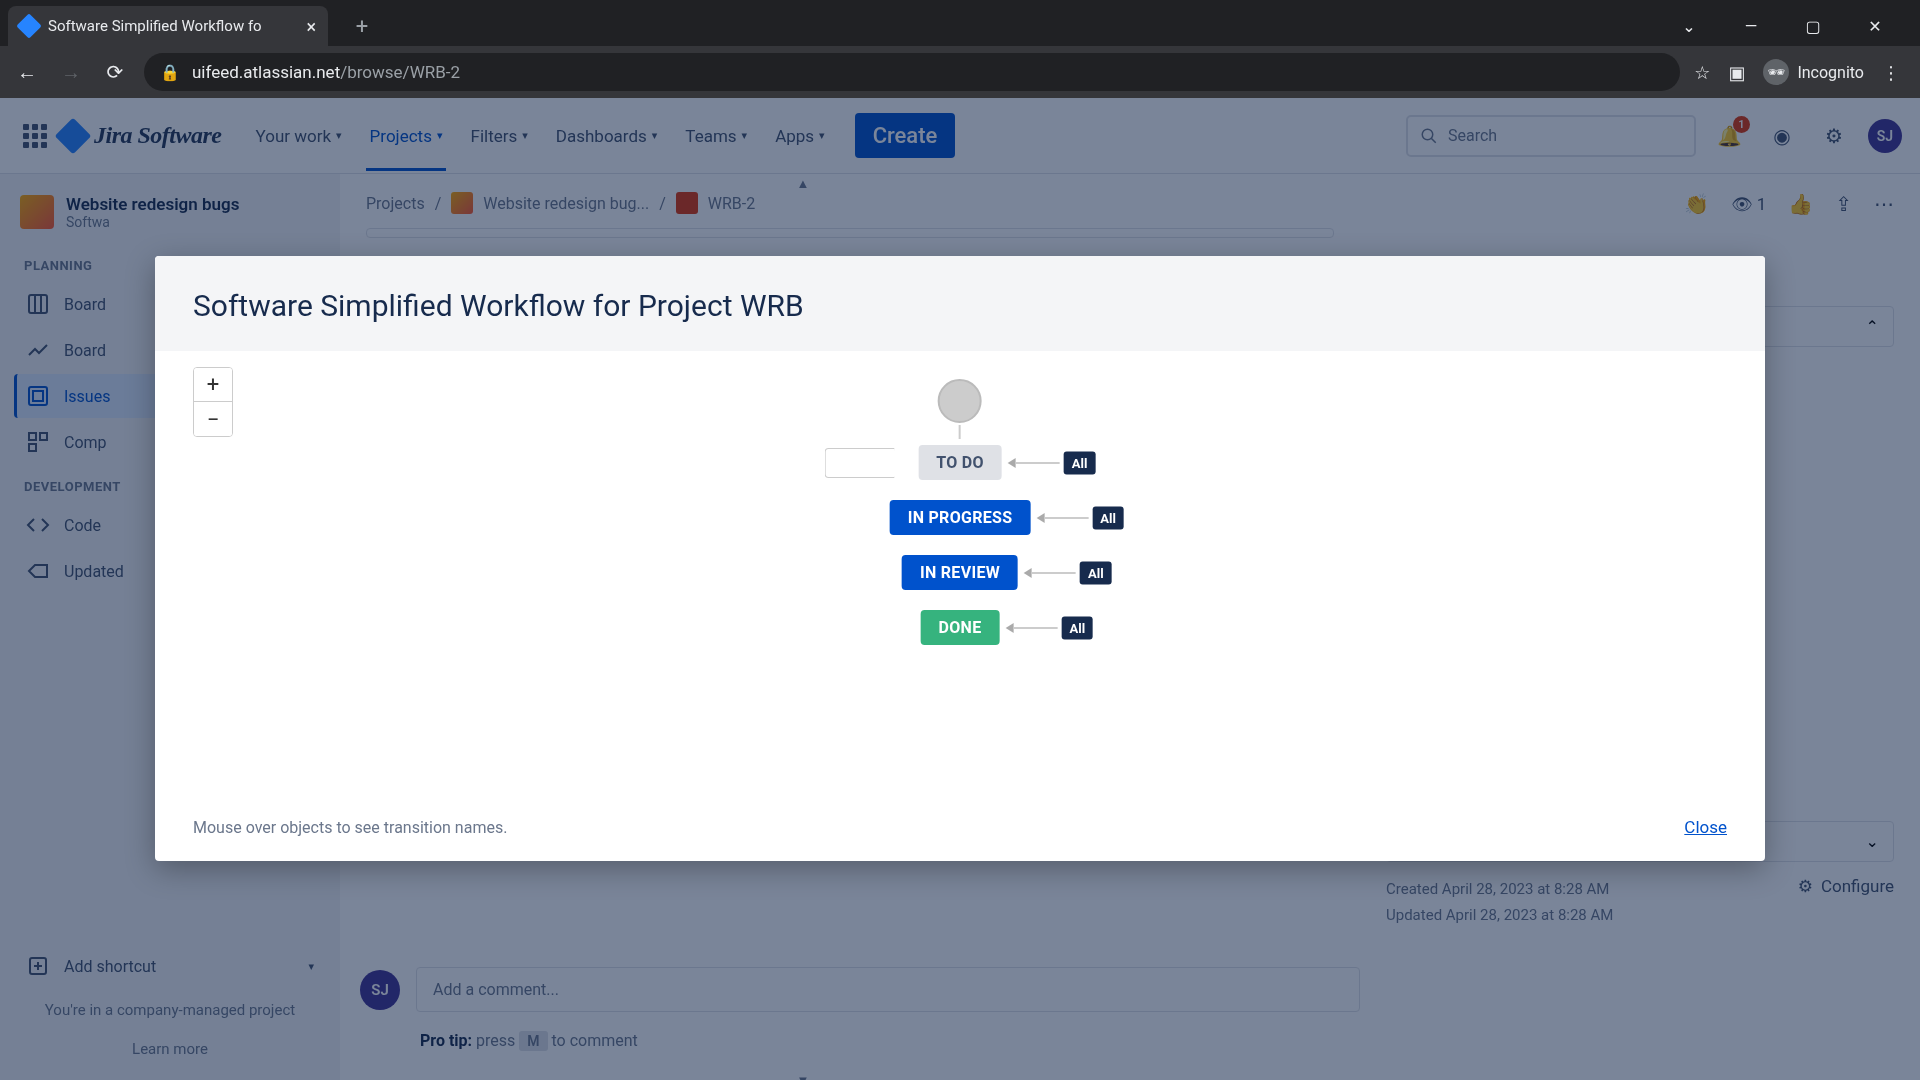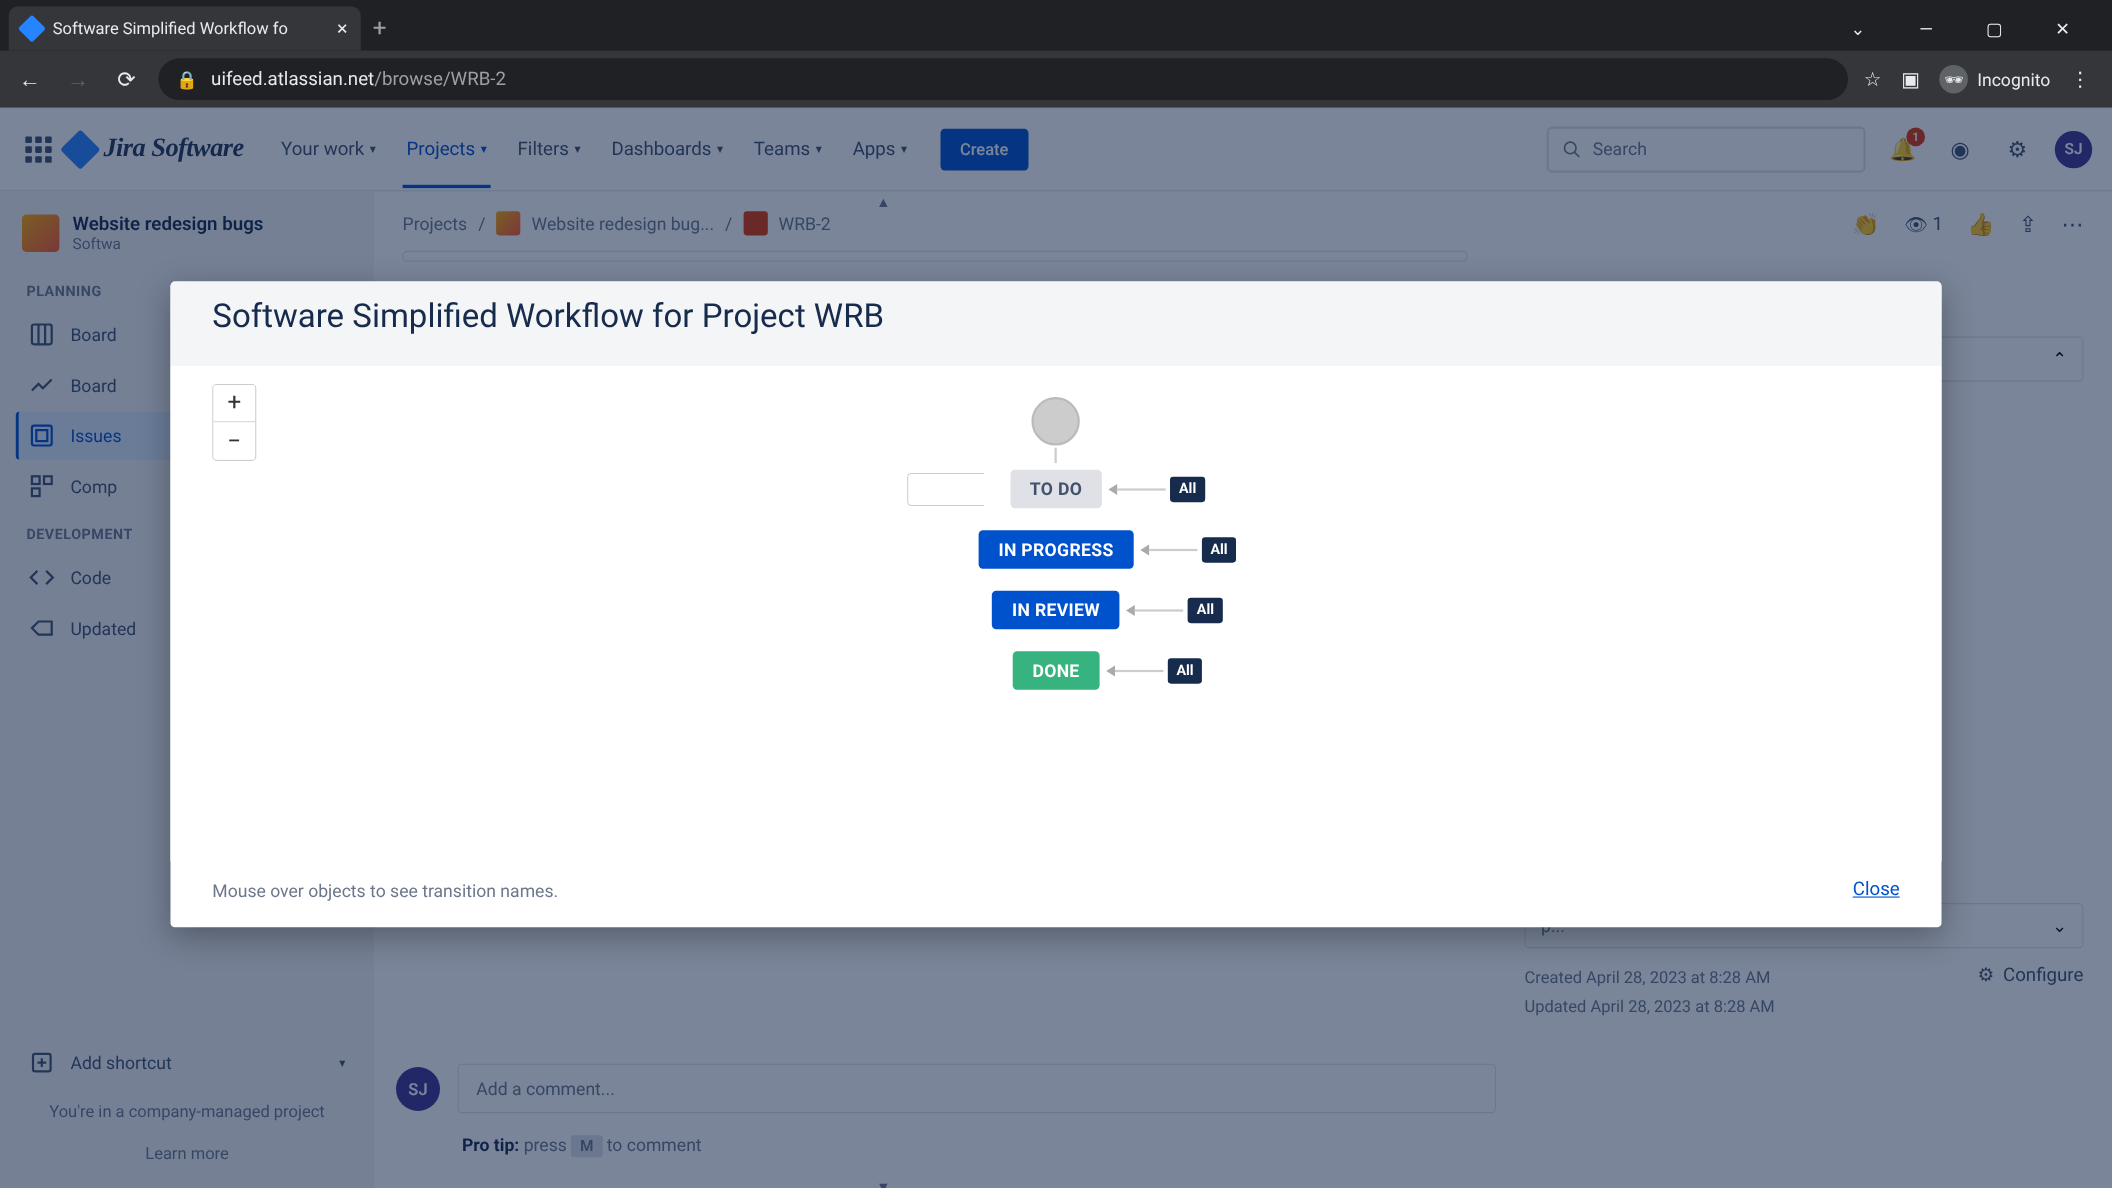--- a/index.html
+++ b/index.html
@@ -1,20 +1,20 @@
 <!DOCTYPE html>
 <html><head>
 <meta charset="utf-8">
 <style>
 * { margin: 0; padding: 0; box-sizing: border-box; font-family: -apple-system, BlinkMacSystemFont, "Segoe UI", Roboto, sans-serif; }
 body { width: 1920px; height: 1080px; overflow: hidden; background: #fff; position: relative; transform-origin: top left; }
 
 
 .browser-chrome { background: #202124; color: #e8eaed; }
-.tab-bar { display: flex; align-items: center; height: 46px; padding: 6px 8px 0 8px; gap: 0; border-radius: 23px; }
+.tab-bar { display: flex; align-items: center; height: 46px; padding: 6px 8px 0 8px; gap: 17px; border-radius: 23px; }
 .tab { display: flex; align-items: center; background: #35363a; border-radius: 8px 8px 0 0; padding: 0 12px; height: 40px; width: 320px; gap: 10px; font-size: 15px; color: #e8eaed; }
 .tab-favicon { width: 18px; height: 18px; background: #2684ff; transform: rotate(45deg); border-radius: 2px; }
 .tab-title { flex: 1; white-space: nowrap; overflow: hidden; text-overflow: ellipsis; }
 .tab-close { font-size: 18px; cursor: pointer; }
 .new-tab { width: 34px; height: 34px; display: flex; align-items: center; justify-content: center; font-size: 22px; cursor: pointer; color: #9aa0a6; }
 .win-controls { margin-left: auto; display: flex; gap: 28px; padding-right: 20px; color: #e8eaed; font-size: 16px; }
 .win-controls span { cursor: pointer; width: 34px; text-align: center; }
 
 .addr-bar { display: flex; align-items: center; height: 52px; background: #35363a; padding: 0 12px; gap: 14px; }
 .nav-btn { width: 30px; height: 30px; display: flex; align-items: center; justify-content: center; cursor: pointer; color: #e8eaed; font-size: 20px; }
@@ -33,21 +33,21 @@
 .app-switcher { width: 34px; height: 34px; display: grid; grid-template-columns: repeat(3,6px); grid-template-rows: repeat(3,6px); gap: 3px; align-content: center; justify-content: center; cursor: pointer; }
 .app-switcher span { background: #42526e; border-radius: 1px; }
 .jira-logo { display: flex; align-items: center; gap: 8px; margin-right: 14px; cursor: pointer; }
 .jira-mark { width: 26px; height: 26px; background: #2684ff; transform: rotate(45deg); border-radius: 3px; }
 .jira-word { font-size: 24px; color: #253858; font-weight: 600; font-family: Georgia, serif; font-style: italic; letter-spacing: -0.5px; }
 .jira-nav { display: flex; gap: 4px; }
 .jira-nav-item { padding: 8px 12px; color: #42526e; font-size: 17px; display: flex; align-items: center; gap: 5px; cursor: pointer; border-radius: 4px; }
 .jira-nav-item.active { color: #0052cc; position: relative; }
 .jira-nav-item.active::after { content: ''; position: absolute; bottom: -17px; left: 8px; right: 8px; height: 3px; background: #0052cc; }
 .chev-d { font-size: 11px; color: inherit; }
-.create-btn { background: #0052cc; color: #fff; padding: 10px 18px; border-radius: 4px; font-size: 15px; font-weight: 500; cursor: pointer; margin-left: 10px; }
+.create-btn { background: #0052cc; color: #fff; padding: 10px 18px; border-radius: 4px; font-size: 22px; font-weight: 500; cursor: pointer; margin-left: 10px; }
 .jira-header-right { margin-left: auto; display: flex; align-items: center; gap: 16px; }
 .search-box { width: 290px; height: 42px; border: 2px solid #dfe1e6; border-radius: 5px; display: flex; align-items: center; padding: 0 12px; gap: 10px; color: #6b778c; font-size: 16px; }
 .search-box svg { width: 18px; height: 18px; }
 .hdr-icon { width: 36px; height: 36px; border-radius: 50%; display: flex; align-items: center; justify-content: center; cursor: pointer; color: #42526e; font-size: 20px; position: relative; }
 .hdr-icon.bell::after { content: attr(data-badge); position: absolute; top: -2px; right: -2px; background: #de350b; color: #fff; font-size: 11px; width: 17px; height: 17px; border-radius: 50%; display: flex; align-items: center; justify-content: center; font-weight: 600; }
 .avatar-sm { width: 34px; height: 34px; border-radius: 50%; background: #403294; color: #fff; display: flex; align-items: center; justify-content: center; font-size: 14px; font-weight: 600; cursor: pointer; }
 
 
 .jira-body { display: flex; height: calc(100% - 66px); position: relative; }
 .sidebar { width: 340px; background: #f4f5f7; padding: 20px 14px; display: flex; flex-direction: column; }
@@ -81,21 +81,21 @@
 .comment-input { flex: 1; border: 1px solid #dfe1e6; border-radius: 4px; padding: 12px 16px; color: #6b778c; font-size: 16px; }
 .pro-tip { position: absolute; left: 420px; bottom: 40px; color: #6b778c; font-size: 16px; }
 .pro-tip strong { color: #172b4d; }
 .key-badge { background: #dfe1e6; padding: 2px 8px; border-radius: 3px; font-weight: 600; font-size: 14px; }
 
 .scroll-ind { position: absolute; right: 548px; width: 18px; color: #6b778c; font-size: 13px; text-align: center; }
 
 
 .modal-backdrop { position: absolute; inset: 0; background: rgba(9,30,66,0.54); display: flex; align-items: flex-start; justify-content: center; }
 .modal { width: 1610px; background: #fff; border-radius: 4px; margin-top: 158px; box-shadow: 0 8px 30px rgba(0,0,0,0.3); display: flex; flex-direction: column; }
-.modal-header { padding: 14px 38px 28px 38px; background: #f4f5f7; border-radius: 4px 4px 0 0; }
+.modal-header { padding: 32px 38px 28px 38px; background: #f4f5f7; border-radius: 4px 4px 0 0; }
 .modal-title { font-size: 30px; color: #172b4d; font-weight: 400; }
 .modal-body { position: relative; height: 450px; background: #fff; }
 .zoom-ctrl { position: absolute; left: 38px; top: 16px; display: flex; flex-direction: column; border: 1px solid #ccc; border-radius: 4px; overflow: hidden; background: #fff; }
 .zoom-ctrl button { width: 38px; height: 34px; border: none; background: #fff; font-size: 22px; color: #333; cursor: pointer; }
 .zoom-ctrl button:first-child { border-bottom: 1px solid #ccc; }
 
 .workflow { position: absolute; left: 50%; top: 28px; transform: translateX(-50%); display: flex; flex-direction: column; align-items: center; gap: 20px; }
 .wf-start { width: 44px; height: 44px; border-radius: 50%; background: #ccc; border: 2px solid #bbb; }
 .wf-row { display: flex; align-items: center; gap: 16px; position: relative; }
 .wf-status { padding: 8px 18px; border-radius: 4px; font-size: 16px; font-weight: 700; letter-spacing: 0.3px; }

